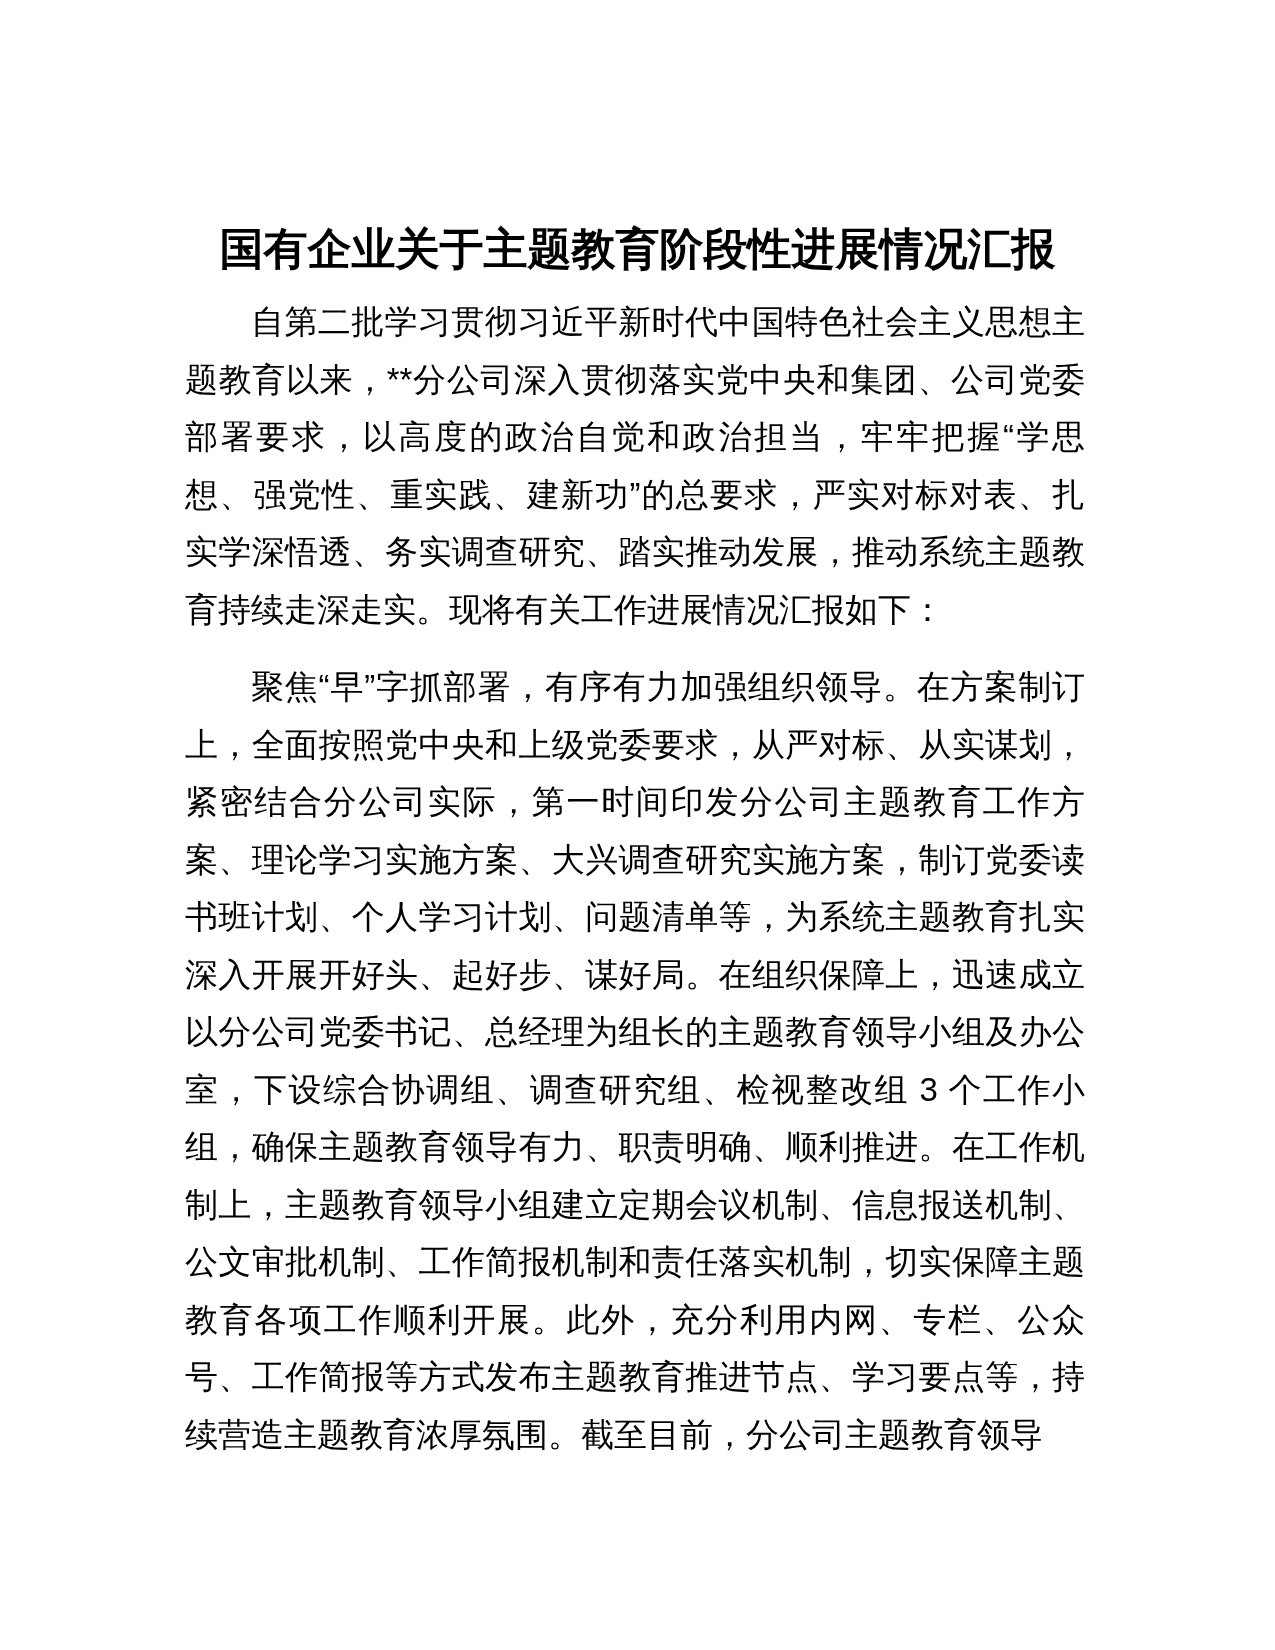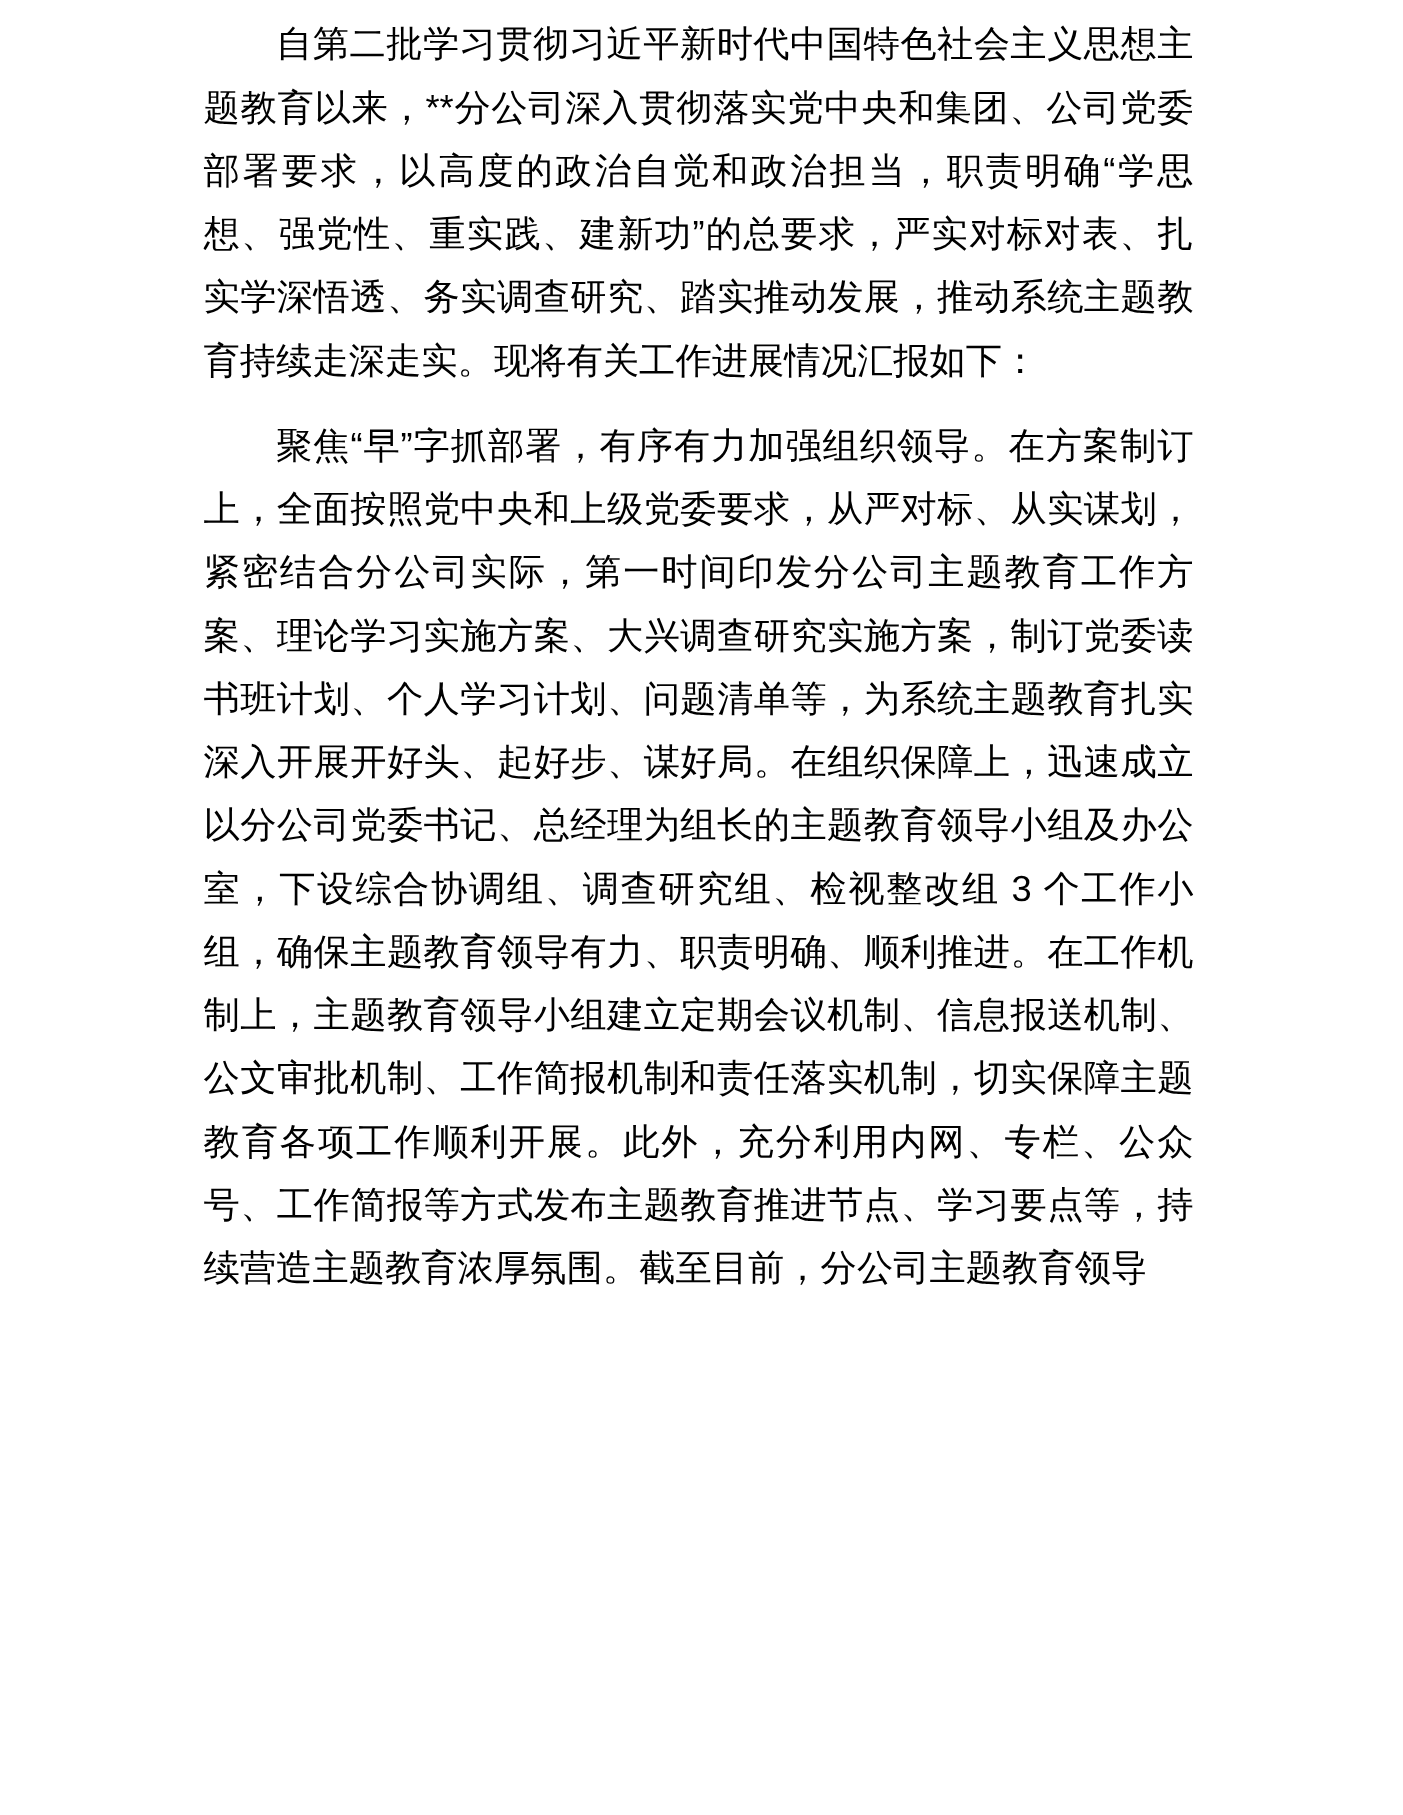--- a/index.html
+++ b/index.html
@@ -40,17 +40,18 @@
     .doc-body p {
       margin: 0 0 20px 0;
       padding: 0;
       text-indent: 66px;
     }
   </style>
 </head>
 <body>
 
 <div class="page">
+  <h1 class="doc-title">国有企业关于主题教育阶段性进展情况汇报</h1>
   <div class="doc-body">
-    <p class="para">自第二批学习贯彻习近平新时代中国特色社会主义思想主题教育以来，**分公司深入贯彻落实党中央和集团、公司党委部署要求，以高度的政治自觉和政治担当，职责明确“学思想、强党性、重实践、建新功”的总要求，严实对标对表、扎实学深悟透、务实调查研究、踏实推动发展，推动系统主题教育持续走深走实。现将有关工作进展情况汇报如下：</p>
+    <p class="para">自第二批学习贯彻习近平新时代中国特色社会主义思想主题教育以来，**分公司深入贯彻落实党中央和集团、公司党委部署要求，以高度的政治自觉和政治担当，牢牢把握“学思想、强党性、重实践、建新功”的总要求，严实对标对表、扎实学深悟透、务实调查研究、踏实推动发展，推动系统主题教育持续走深走实。现将有关工作进展情况汇报如下：</p>
     <p class="para">聚焦“早”字抓部署，有序有力加强组织领导。在方案制订上，全面按照党中央和上级党委要求，从严对标、从实谋划，紧密结合分公司实际，第一时间印发分公司主题教育工作方案、理论学习实施方案、大兴调查研究实施方案，制订党委读书班计划、个人学习计划、问题清单等，为系统主题教育扎实深入开展开好头、起好步、谋好局。在组织保障上，迅速成立以分公司党委书记、总经理为组长的主题教育领导小组及办公室，下设综合协调组、调查研究组、检视整改组 3 个工作小组，确保主题教育领导有力、职责明确、顺利推进。在工作机制上，主题教育领导小组建立定期会议机制、信息报送机制、公文审批机制、工作简报机制和责任落实机制，切实保障主题教育各项工作顺利开展。此外，充分利用内网、专栏、公众号、工作简报等方式发布主题教育推进节点、学习要点等，持续营造主题教育浓厚氛围。截至目前，分公司主题教育领导</p>
   </div>
 </div>
 
 </body></html>

